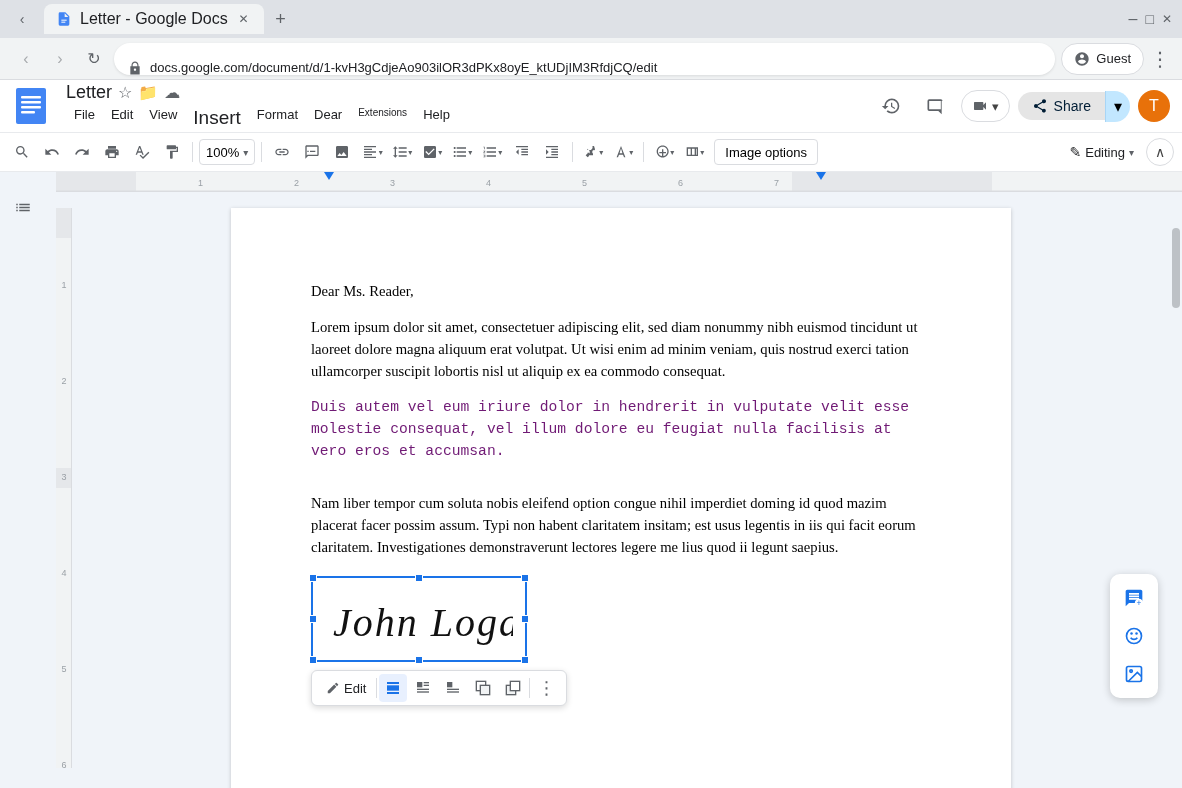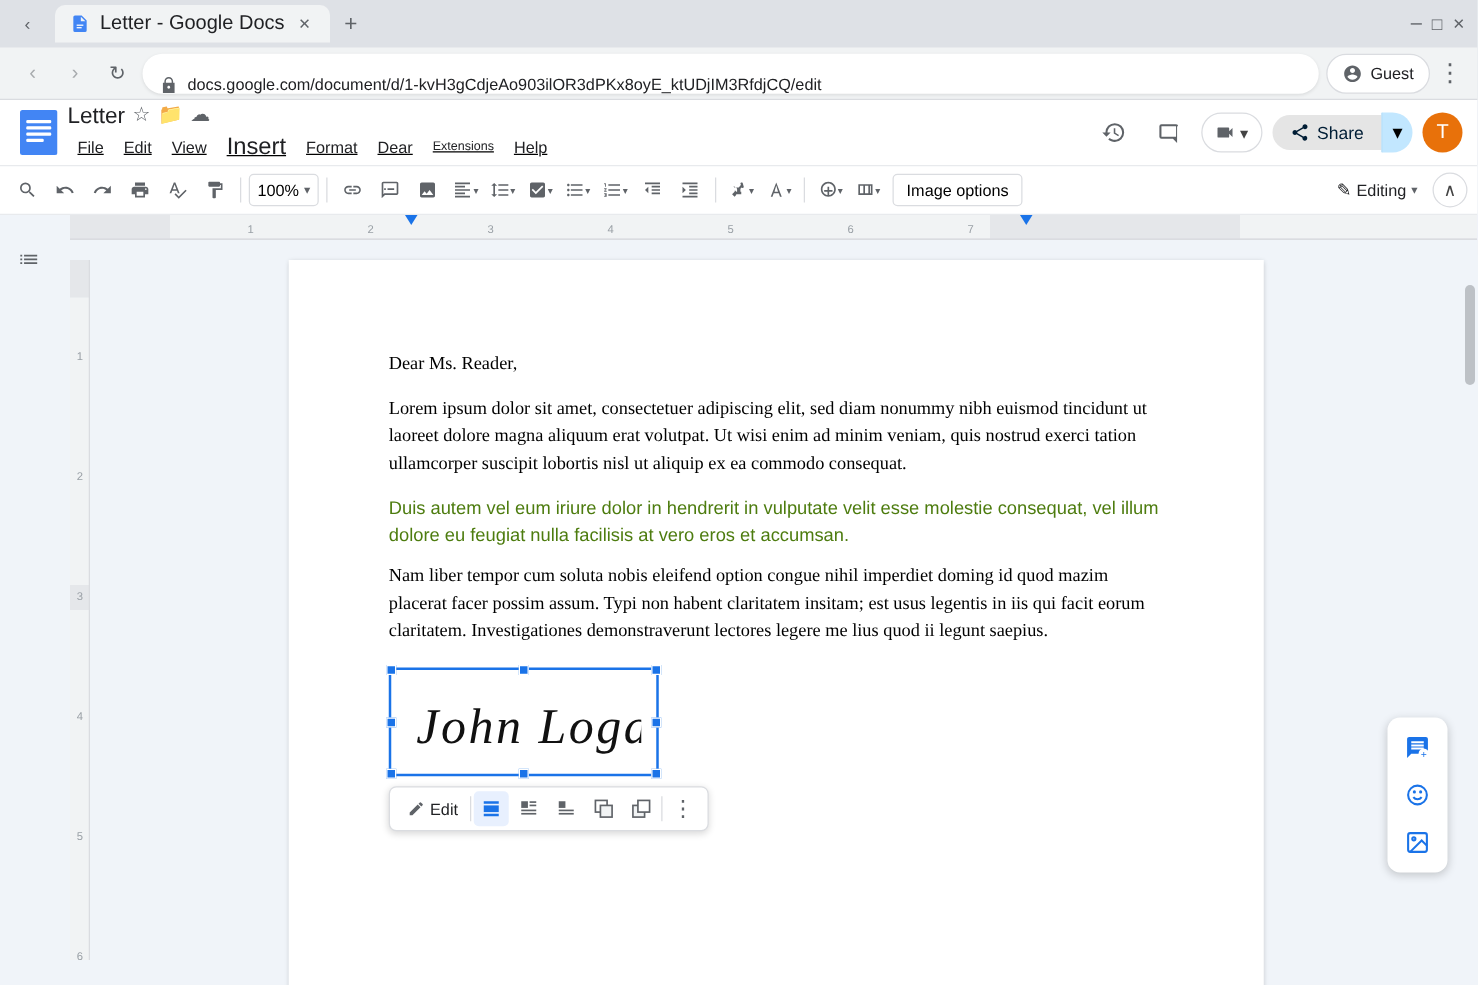--- a/index.html
+++ b/index.html
@@ -96,40 +96,40 @@
           <path d="M12 2C6.5 2 2 6.5 2 12s4.5 10 10 10 10-4.5 10-10S17.5 2 12 2zm0 3c1.7 0 3 1.3 3 3s-1.3 3-3 3-3-1.3-3-3 1.3-3 3-3zm0 14.2c-2.5 0-4.7-1.3-6-3.2.1-2 4-3.1 6-3.1s5.9 1.1 6 3.1c-1.3 1.9-3.5 3.2-6 3.2z"></path>
         </svg>
       <span style="font-size:13px;color:#202124;">Guest</span>
     </div>
     <div style="color:#5f6368;font-size:20px;cursor:pointer;">⋮</div>
   </div>
 </div>
 
 <div class="docs-app" style="background:white;">
 
-  <div style="display:flex;align-items:center;padding:6px 12px;height:52px;gap:4px;">
+  <div style="display:flex;align-items:center;padding:6px 12px;height:52px;gap:16px;">
     <div style="width:38px;height:38px;display:flex;align-items:center;justify-content:center;">
       <svg width="30" height="36" viewBox="0 0 30 36" fill="none">
         <rect width="30" height="36" rx="2" fill="#4285f4"></rect>
         <rect x="5" y="8" width="20" height="2.5" rx="1" fill="white"></rect>
         <rect x="5" y="13" width="20" height="2.5" rx="1" fill="white"></rect>
         <rect x="5" y="18" width="20" height="2.5" rx="1" fill="white"></rect>
         <rect x="5" y="23" width="14" height="2.5" rx="1" fill="white"></rect>
       </svg>
     </div>
 
     <div style="display:flex;flex-direction:column;gap:2px;">
       <div style="display:flex;align-items:center;gap:6px;">
         <span style="font-size:18px;color:#202124;cursor:pointer;">Letter</span>
         <span style="color:#5f6368;font-size:16px;cursor:pointer;">☆</span>
         <span style="color:#5f6368;font-size:16px;cursor:pointer;">📁</span>
         <span style="color:#5f6368;font-size:16px;cursor:pointer;">☁</span>
       </div>
 
-      <div style="display:flex;align-items:center;gap:0;text-decoration:underline;">
+      <div style="display:flex;align-items:flex-start;gap:0;">
         <div style="padding:2px 8px;font-size:13px;color:#202124;cursor:pointer;border-radius:4px;">File</div>
         <div style="padding:2px 8px;font-size:13px;color:#202124;cursor:pointer;border-radius:4px;">Edit</div>
         <div style="padding:2px 8px;font-size:13px;color:#202124;cursor:pointer;border-radius:4px;">View</div>
         <div style="padding:2px 8px;font-size:19px;color:#202124;cursor:pointer;border-radius:4px;">Insert</div>
         <div style="padding:2px 8px;font-size:13px;color:#202124;cursor:pointer;border-radius:4px;">Format</div>
         <div style="padding:2px 8px;font-size:13px;color:#202124;cursor:pointer;border-radius:4px;">Dear</div>
         <div style="padding:2px 8px;font-size:10px;color:#202124;cursor:pointer;border-radius:4px;">Extensions</div>
         <div style="padding:2px 8px;font-size:13px;color:#202124;cursor:pointer;border-radius:4px;">Help</div>
       </div>
     </div>
@@ -359,21 +359,21 @@
           </svg>
         </div>
 
         <div style="flex:1;display:flex;justify-content:center;padding:0 20px;">
           <div style="background:white;width:780px;min-height:680px;box-shadow:0 1px 4px rgba(0,0,0,0.2);padding:72px 80px 60px 80px;position:relative;">
             
             <div style="font-family:'Times New Roman',serif;font-size:11pt;line-height:1.5;color:#000;margin-bottom:14px;">Dear Ms. Reader,</div>
 
             <div style="font-family:'Times New Roman',serif;font-size:11pt;line-height:1.5;color:#000;margin-bottom:14px;">Lorem ipsum dolor sit amet, consectetuer adipiscing elit, sed diam nonummy nibh euismod tincidunt ut laoreet dolore magna aliquum erat volutpat. Ut wisi enim ad minim veniam, quis nostrud exerci tation ullamcorper suscipit lobortis nisl ut aliquip ex ea commodo consequat.</div>
 
-            <div style="font-family:Liberation Sans, sans-serif;font-size:11pt;line-height:1.5;color:#4d7c0f;margin-bottom:10px;">Duis autem vel eum iriure dolor in hendrerit in vulputate velit esse molestie consequat, vel illum dolore eu feugiat nulla facilisis at vero eros et accumsan.</div>
+            <div style="font-family:Liberation Mono, monospace;font-size:11pt;line-height:1.5;color:#701a75;margin-bottom:30px;">Duis autem vel eum iriure dolor in hendrerit in vulputate velit esse molestie consequat, vel illum dolore eu feugiat nulla facilisis at vero eros et accumsan.</div>
 
             <div style="font-family:'Times New Roman',serif;font-size:11pt;line-height:1.5;color:#000;margin-bottom:14px;">Nam liber tempor cum soluta nobis eleifend option congue nihil imperdiet doming id quod mazim placerat facer possim assum. Typi non habent claritatem insitam; est usus legentis in iis qui facit eorum claritatem. Investigationes demonstraverunt lectores legere me lius quod ii legunt saepius.</div>
 
 
             
             <div style="position:relative;display:inline-block;margin-top:4px;">
               <div style="border:2px solid #1a73e8;padding:6px 12px;position:relative;display:inline-block;background:white;">
                 
                 <div style="position:absolute;width:8px;height:8px;background:#1a73e8;border:1px solid white;top:-4px;left:-4px;cursor:nw-resize;"></div>
                 <div style="position:absolute;width:8px;height:8px;background:#1a73e8;border:1px solid white;top:-4px;left:calc(50% - 4px);cursor:n-resize;"></div>

